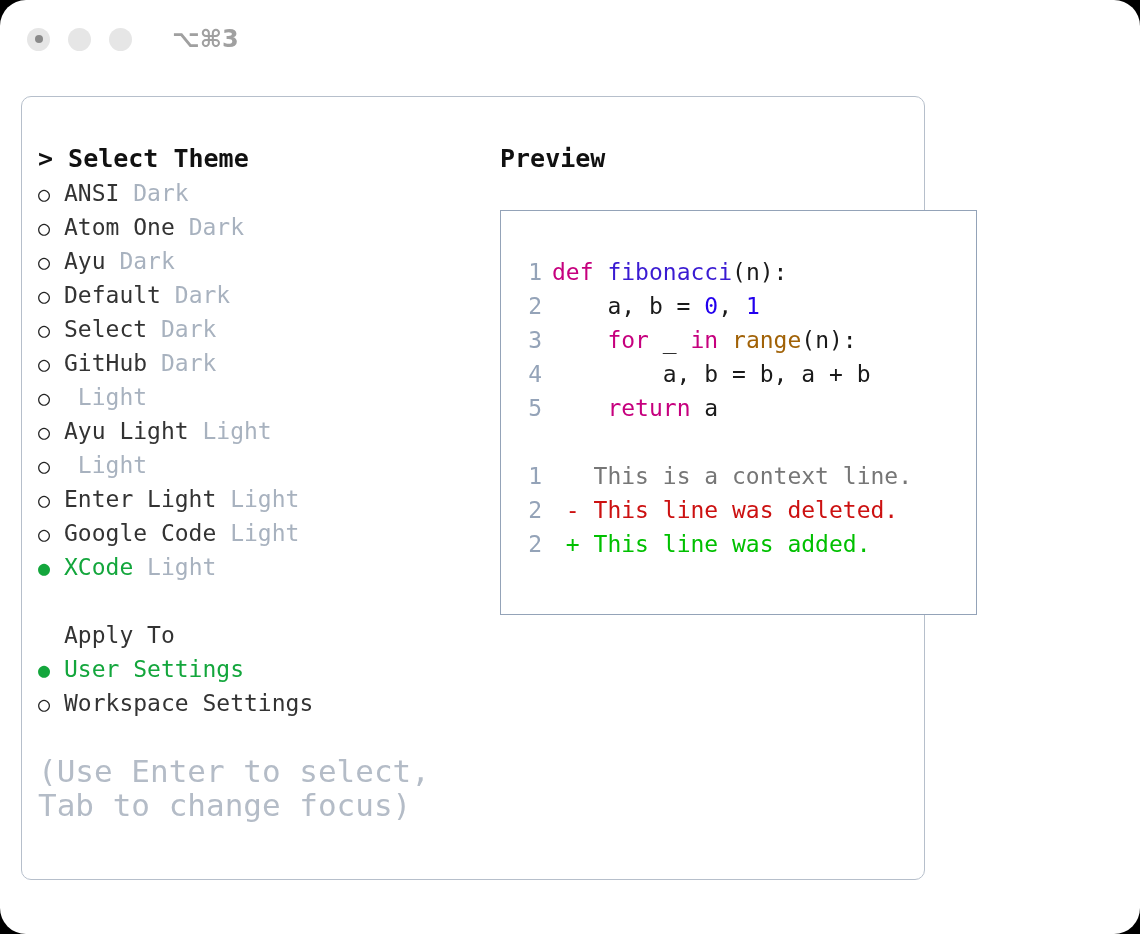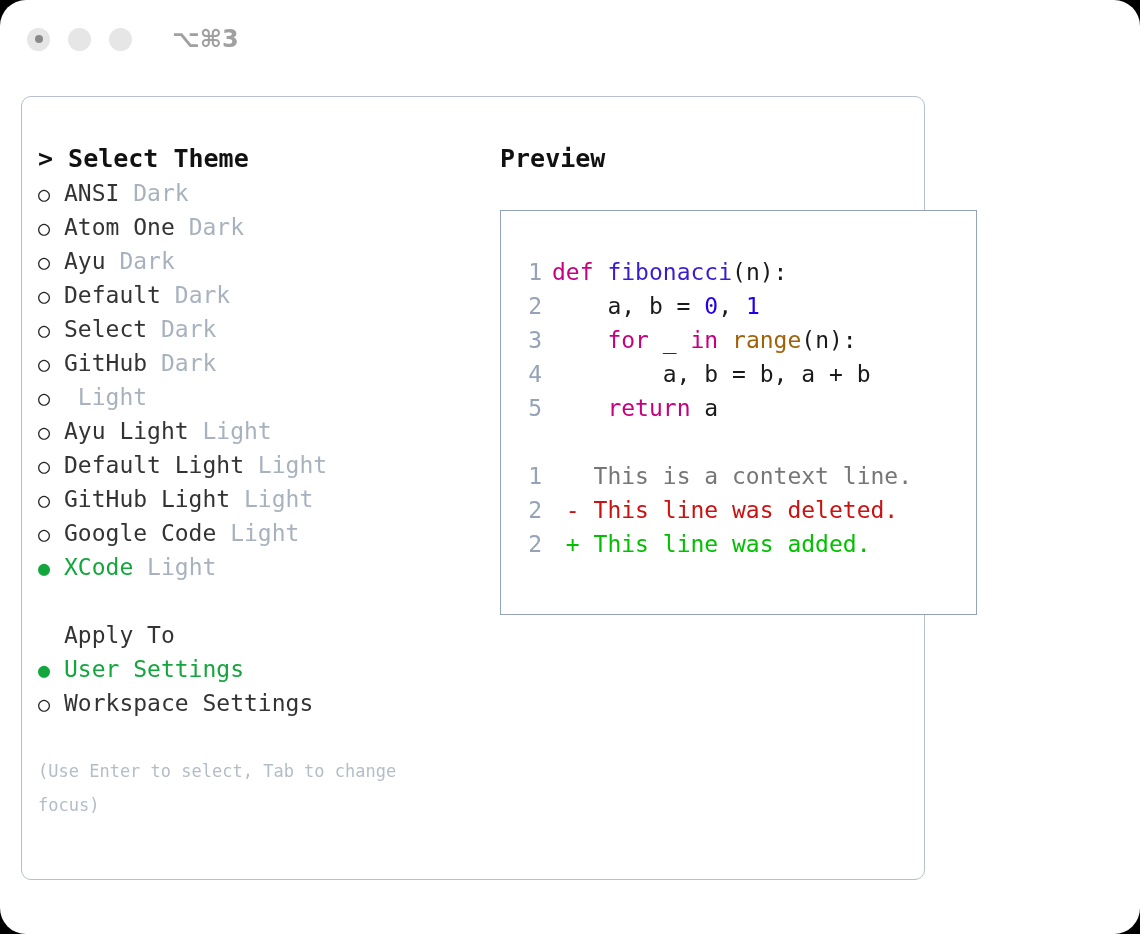--- a/index.html
+++ b/index.html
@@ -119,21 +119,21 @@
   .row-label { color: #333333; }
   .row-label.sel { color: #13a63c; }
   .row-variant { color: #a8b2bf; }
 
   .subheading {
     margin-top: 34px;
   }
 
   .hint {
     margin-top: 34px;
-    font-size: 17px;
+    font-size: 31px;
     line-height: 34px;
     color: #b4bcc7;
     width: 420px;
   }
 
   
   .right-col {
     position: absolute;
     left: 478px;
     top: 45px;
@@ -212,22 +212,22 @@
 
         <div class="theme-list" id="theme-list">
             <div class="row"><span class="marker">○</span><span class="row-label">ANSI</span><span class="row-variant"> Dark</span></div>
             <div class="row"><span class="marker">○</span><span class="row-label">Atom One</span><span class="row-variant"> Dark</span></div>
             <div class="row"><span class="marker">○</span><span class="row-label">Ayu</span><span class="row-variant"> Dark</span></div>
             <div class="row"><span class="marker">○</span><span class="row-label">Default</span><span class="row-variant"> Dark</span></div>
             <div class="row"><span class="marker">○</span><span class="row-label">Select</span><span class="row-variant"> Dark</span></div>
             <div class="row"><span class="marker">○</span><span class="row-label">GitHub</span><span class="row-variant"> Dark</span></div>
             <div class="row"><span class="marker">○</span><span class="row-variant"> Light</span></div>
             <div class="row"><span class="marker">○</span><span class="row-label">Ayu Light</span><span class="row-variant"> Light</span></div>
-            <div class="row"><span class="marker">○</span><span class="row-label">Default Light</span><span class="row-variant"> Light</span></div>
-            <div class="row"><span class="marker">○</span><span class="row-label">GitHub Light</span><span class="row-variant"> Light</span></div>
+            <div class="row"><span class="marker">○</span><span class="row-variant"> Light</span></div>
+            <div class="row"><span class="marker">○</span><span class="row-label">Enter Light</span><span class="row-variant"> Light</span></div>
             <div class="row"><span class="marker">○</span><span class="row-label">Google Code</span><span class="row-variant"> Light</span></div>
             <div class="row"><span class="marker sel">●</span><span class="row-label sel">XCode</span><span class="row-variant"> Light</span></div>
           </div>
 
         <div class="subheading">
           <div class="row">
             <span class="marker blank">○</span>
             <span class="row-label">Apply To</span>
           </div>
           <div id="apply-list">

